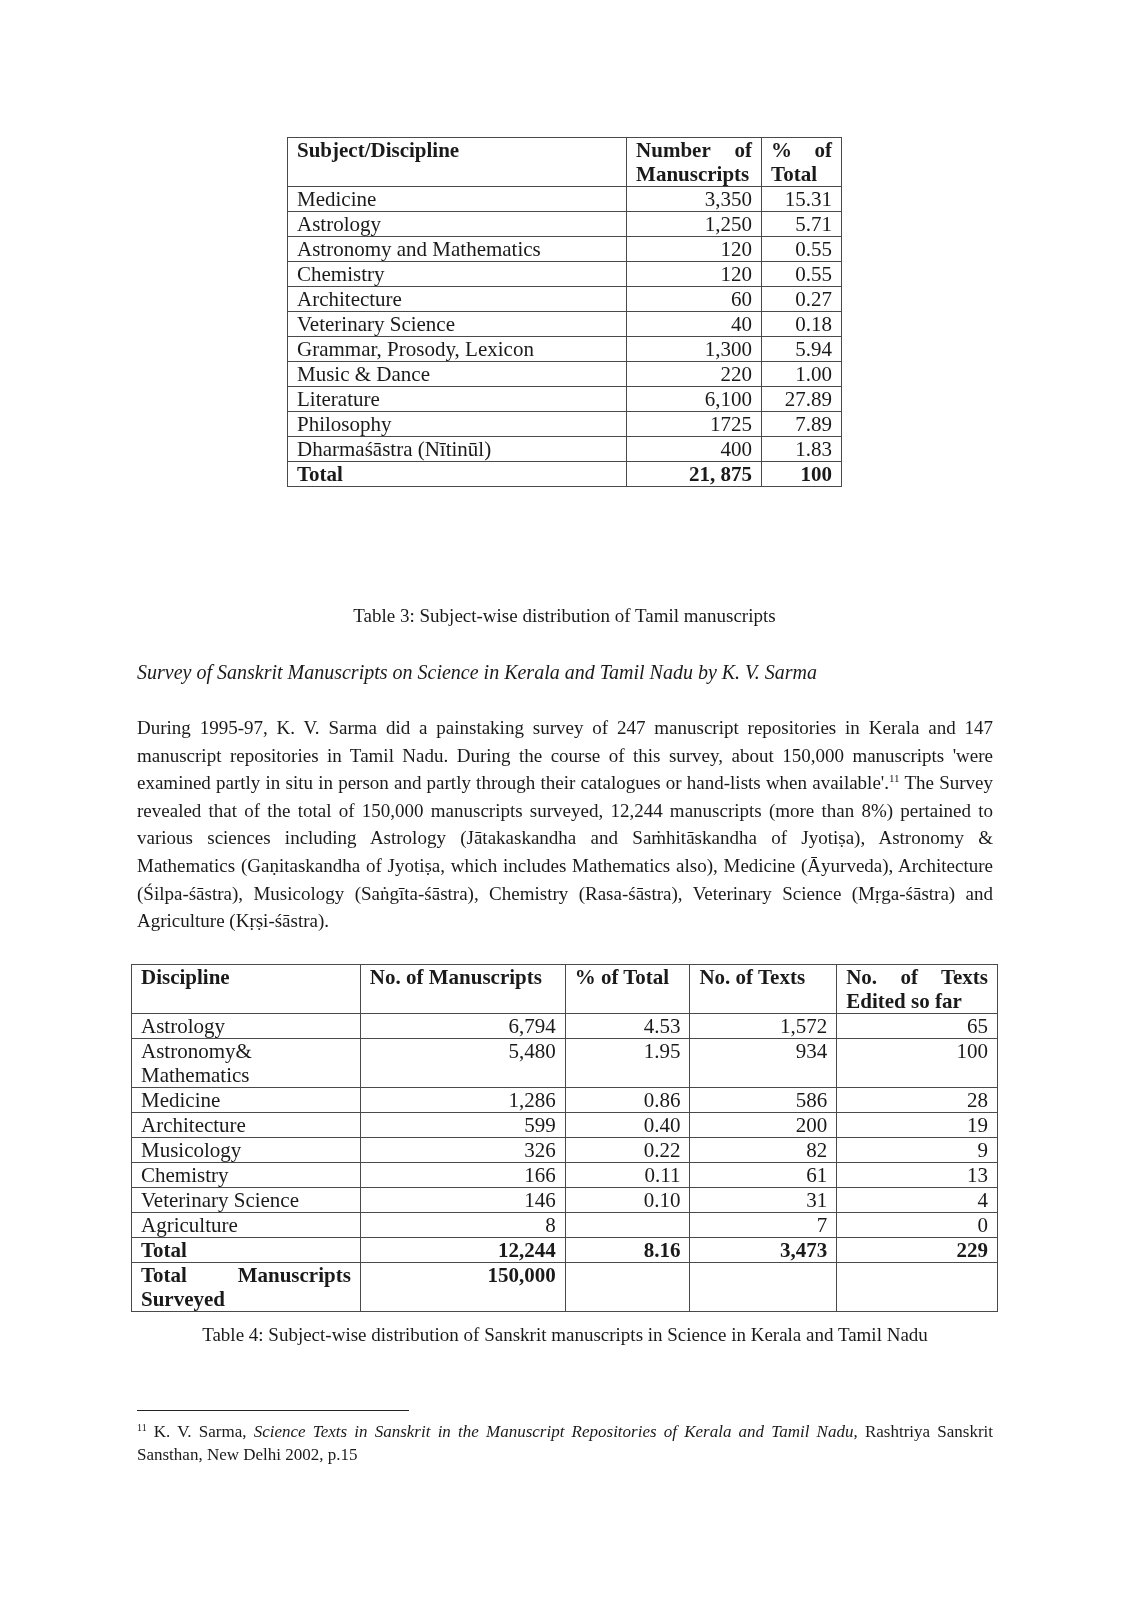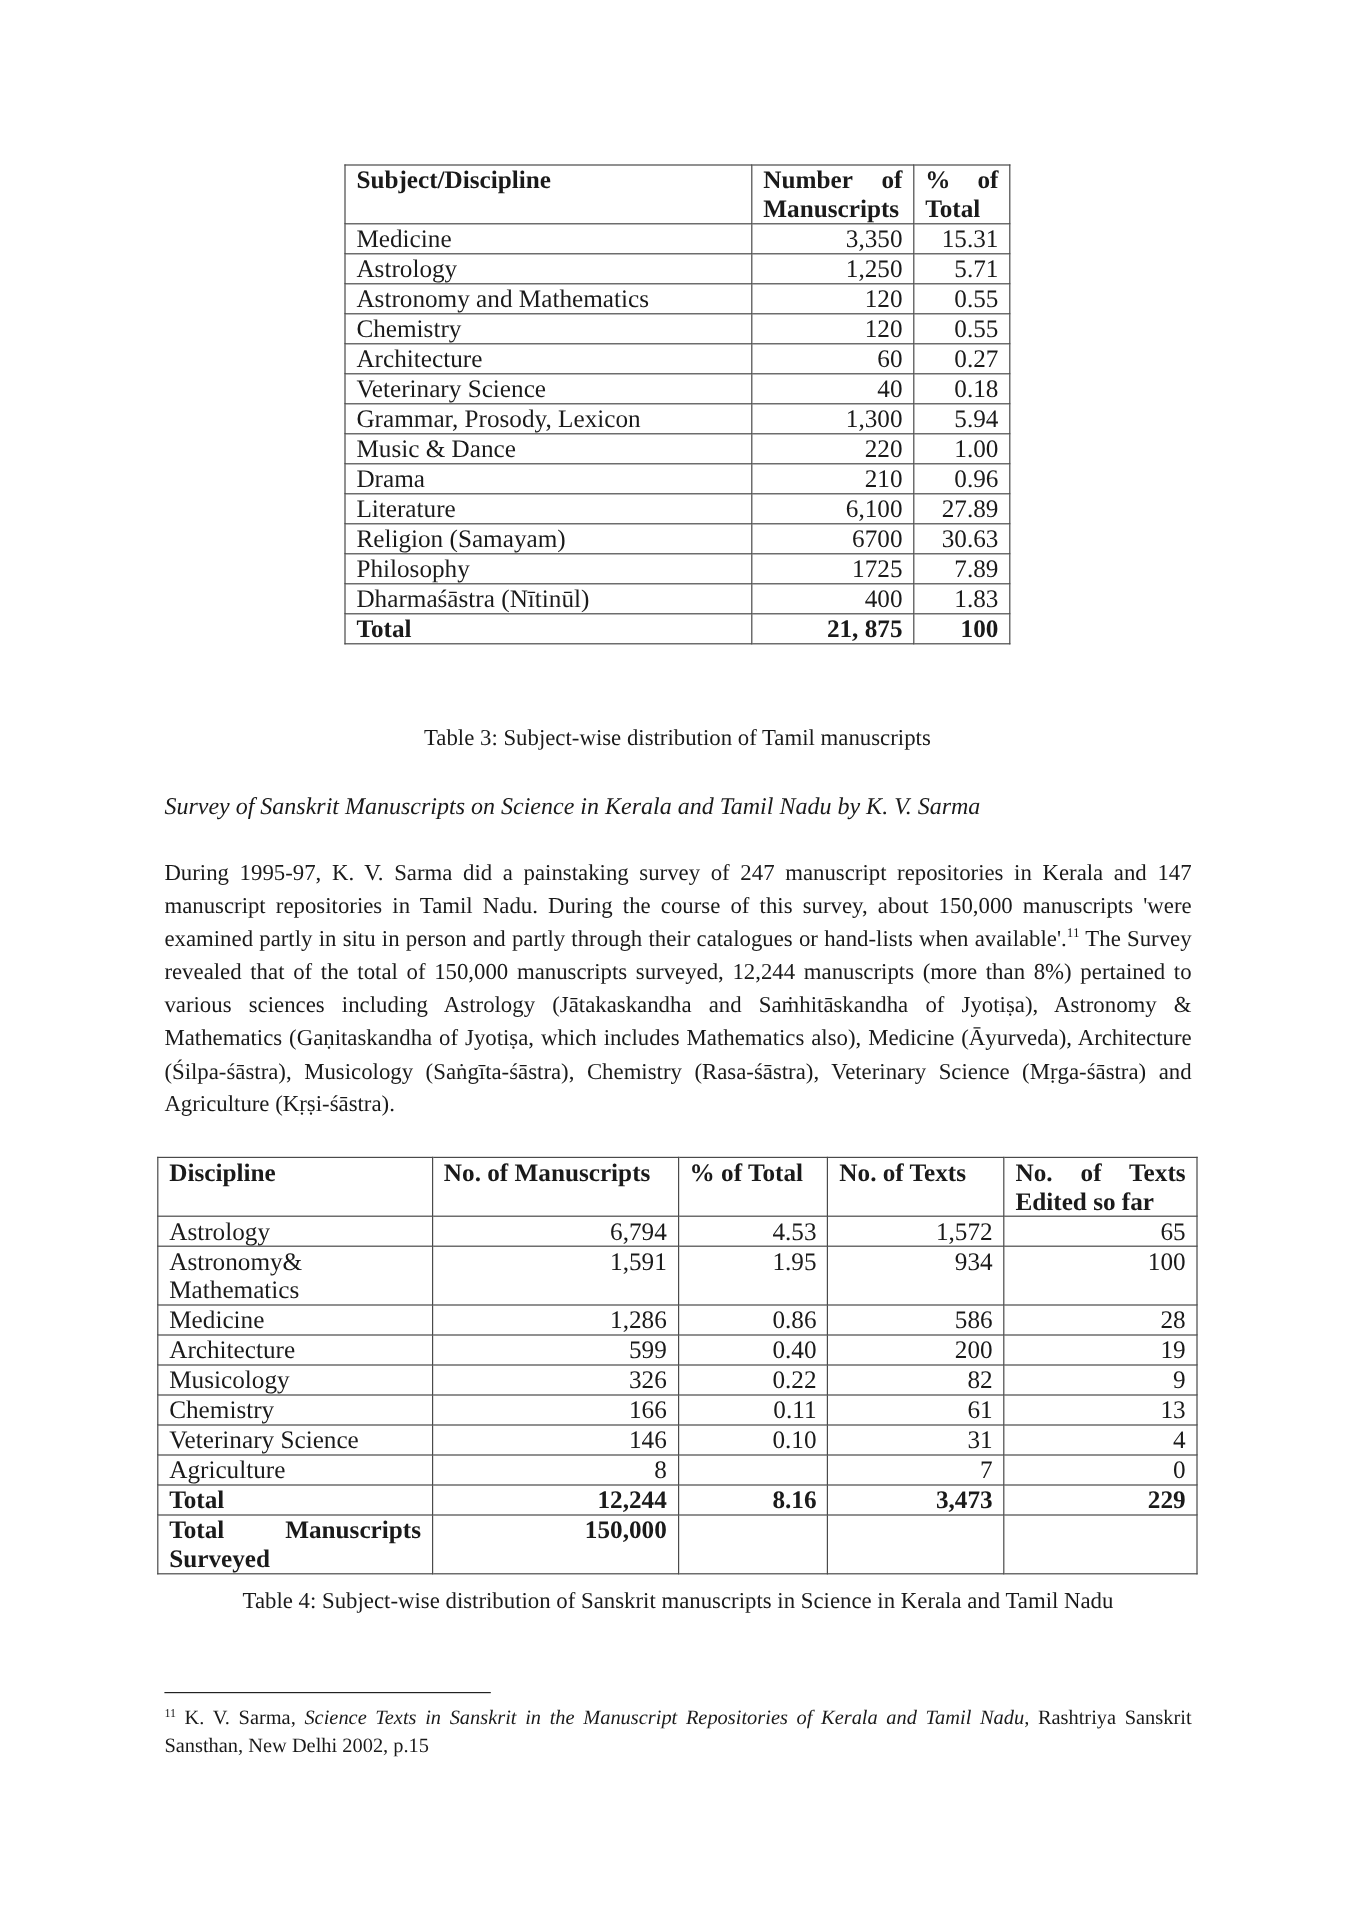--- a/index.html
+++ b/index.html
@@ -100,33 +100,23 @@
           <td>Grammar, Prosody, Lexicon</td>
           <td class="num">1,300</td>
           <td class="num">5.94</td>
         </tr>
     <tr>
           <td>Music &amp; Dance</td>
           <td class="num">220</td>
           <td class="num">1.00</td>
         </tr>
     <tr>
-          <td>Drama</td>
-          <td class="num">210</td>
-          <td class="num">0.96</td>
-        </tr>
-    <tr>
           <td>Literature</td>
           <td class="num">6,100</td>
           <td class="num">27.89</td>
-        </tr>
-    <tr>
-          <td>Religion (Samayam)</td>
-          <td class="num">6700</td>
-          <td class="num">30.63</td>
         </tr>
     <tr>
           <td>Philosophy</td>
           <td class="num">1725</td>
           <td class="num">7.89</td>
         </tr>
     <tr>
           <td>Dharmaśāstra (Nītinūl)</td>
           <td class="num">400</td>
           <td class="num">1.83</td>
@@ -163,21 +153,21 @@
     </tr>
     <tr>
           <td>Astrology</td>
           <td class="num">6,794</td>
           <td class="num">4.53</td>
           <td class="num">1,572</td>
           <td class="num">65</td>
         </tr>
     <tr>
           <td style="padding-right:60px">Astronomy&amp; Mathematics</td>
-          <td class="num">1,591</td>
+          <td class="num">5,480</td>
           <td class="num">1.95</td>
           <td class="num">934</td>
           <td class="num">100</td>
         </tr>
     <tr>
           <td>Medicine</td>
           <td class="num">1,286</td>
           <td class="num">0.86</td>
           <td class="num">586</td>
           <td class="num">28</td>

